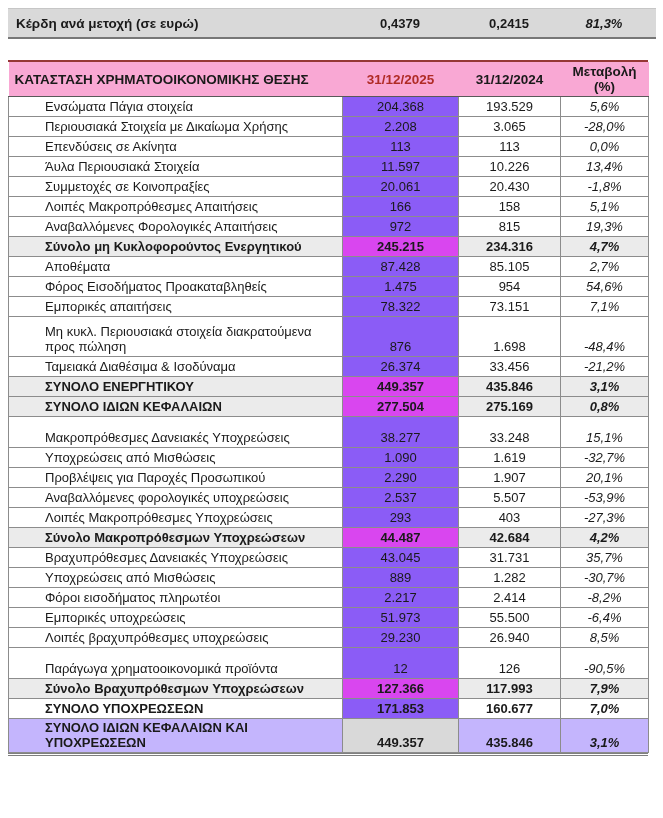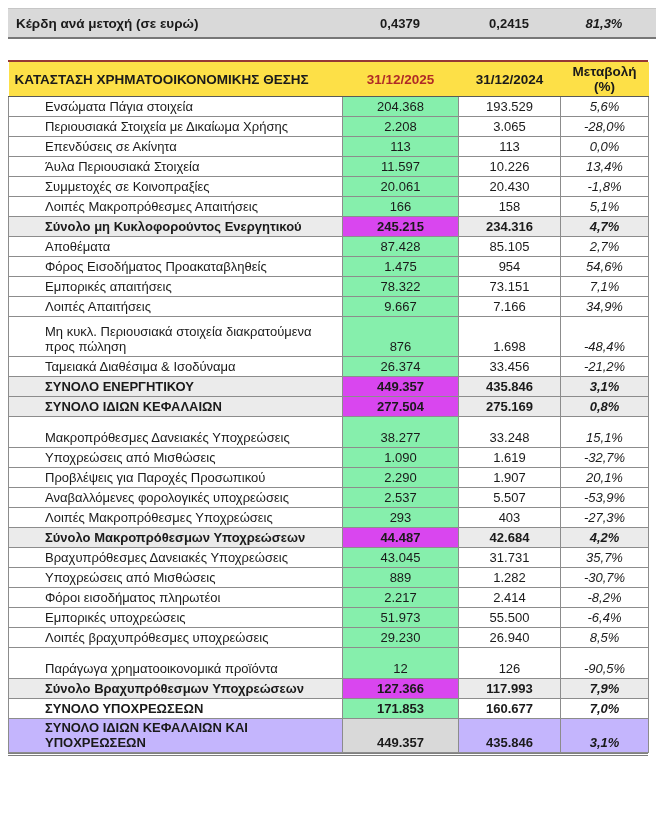--- a/index.html
+++ b/index.html
@@ -55,21 +55,21 @@
     table-layout: fixed;
     font-size: 13px;
   }
   table.fin col.c-label  { width: 334px; }
   table.fin col.c-2025   { width: 116px; }
   table.fin col.c-2024   { width: 102px; }
   table.fin col.c-change { width: 88px;  }
 
   
   table.fin thead th {
-    background: #fde047;
+    background: #f9a8d4;
     font-weight: bold;
     font-size: 13.5px;
     height: 30px;
     vertical-align: middle;
     border-bottom: 1px solid #595959;
     padding: 2px 6px;
   }
   table.fin thead th.h-label { text-align: left; }
   table.fin thead th.h-num   { text-align: center; }
   table.fin thead th.h-2025  { color: #b02b26; }
@@ -84,21 +84,21 @@
     background: #ffffff;
   }
   table.fin tbody td.label {
     text-align: left;
     border-left: 1px solid #8c8c8c;
     padding-left: 36px;
   }
   table.fin tbody td.v2025,
   table.fin tbody td.v2024,
   table.fin tbody td.change { text-align: center; }
-  table.fin tbody td.v2025  { background: #86efac; }
+  table.fin tbody td.v2025  { background: #8b5cf6; }
   table.fin tbody td.change { font-style: italic; }
 
   
   table.fin tbody tr.row-subtotal td { background: #ebebeb; font-weight: bold; margin-left: 28px; }
   table.fin tbody tr.row-subtotal td.v2025 { background: #d946ef; }
   table.fin tbody tr.row-total td { font-weight: bold; }
   table.fin tbody tr.row-grand td { background: #c4b5fd; font-weight: bold; }
   table.fin tbody tr.row-grand td.v2025 { background: #d9d9d9; }
   table.fin tbody tr.tall td   { height: 31px; }
   table.fin tbody tr.twoline td{ height: 40px; }
@@ -161,20 +161,26 @@
             <td class="v2025">20.061</td>
             <td class="v2024">20.430</td>
             <td class="change">-1,8%</td>
           </tr>
           <tr class="row-normal">
             <td class="label">Λοιπές Μακροπρόθεσμες Απαιτήσεις</td>
             <td class="v2025">166</td>
             <td class="v2024">158</td>
             <td class="change">5,1%</td>
           </tr>
+          <tr class="row-normal">
+            <td class="label">Αναβαλλόμενες Φορολογικές Απαιτήσεις</td>
+            <td class="v2025">972</td>
+            <td class="v2024">815</td>
+            <td class="change">19,3%</td>
+          </tr>
           <tr class="row-subtotal">
             <td class="label">Σύνολο μη Κυκλοφορούντος  Ενεργητικού</td>
             <td class="v2025">245.215</td>
             <td class="v2024">234.316</td>
             <td class="change">4,7%</td>
           </tr>
           <tr class="row-normal">
             <td class="label">Αποθέματα</td>
             <td class="v2025">87.428</td>
             <td class="v2024">85.105</td>
@@ -184,26 +190,20 @@
             <td class="label">Φόρος Εισοδήματος Προακαταβληθείς</td>
             <td class="v2025">1.475</td>
             <td class="v2024">954</td>
             <td class="change">54,6%</td>
           </tr>
           <tr class="row-normal">
             <td class="label">Εμπορικές απαιτήσεις</td>
             <td class="v2025">78.322</td>
             <td class="v2024">73.151</td>
             <td class="change">7,1%</td>
-          </tr>
-          <tr class="row-normal">
-            <td class="label">Λοιπές Απαιτήσεις</td>
-            <td class="v2025">9.667</td>
-            <td class="v2024">7.166</td>
-            <td class="change">34,9%</td>
           </tr>
           <tr class="row-normal twoline">
             <td class="label">Μη κυκλ. Περιουσιακά στοιχεία διακρατούμενα προς πώληση</td>
             <td class="v2025">876</td>
             <td class="v2024">1.698</td>
             <td class="change">-48,4%</td>
           </tr>
           <tr class="row-normal">
             <td class="label">Ταμειακά Διαθέσιμα &amp; Ισοδύναμα</td>
             <td class="v2025">26.374</td>

